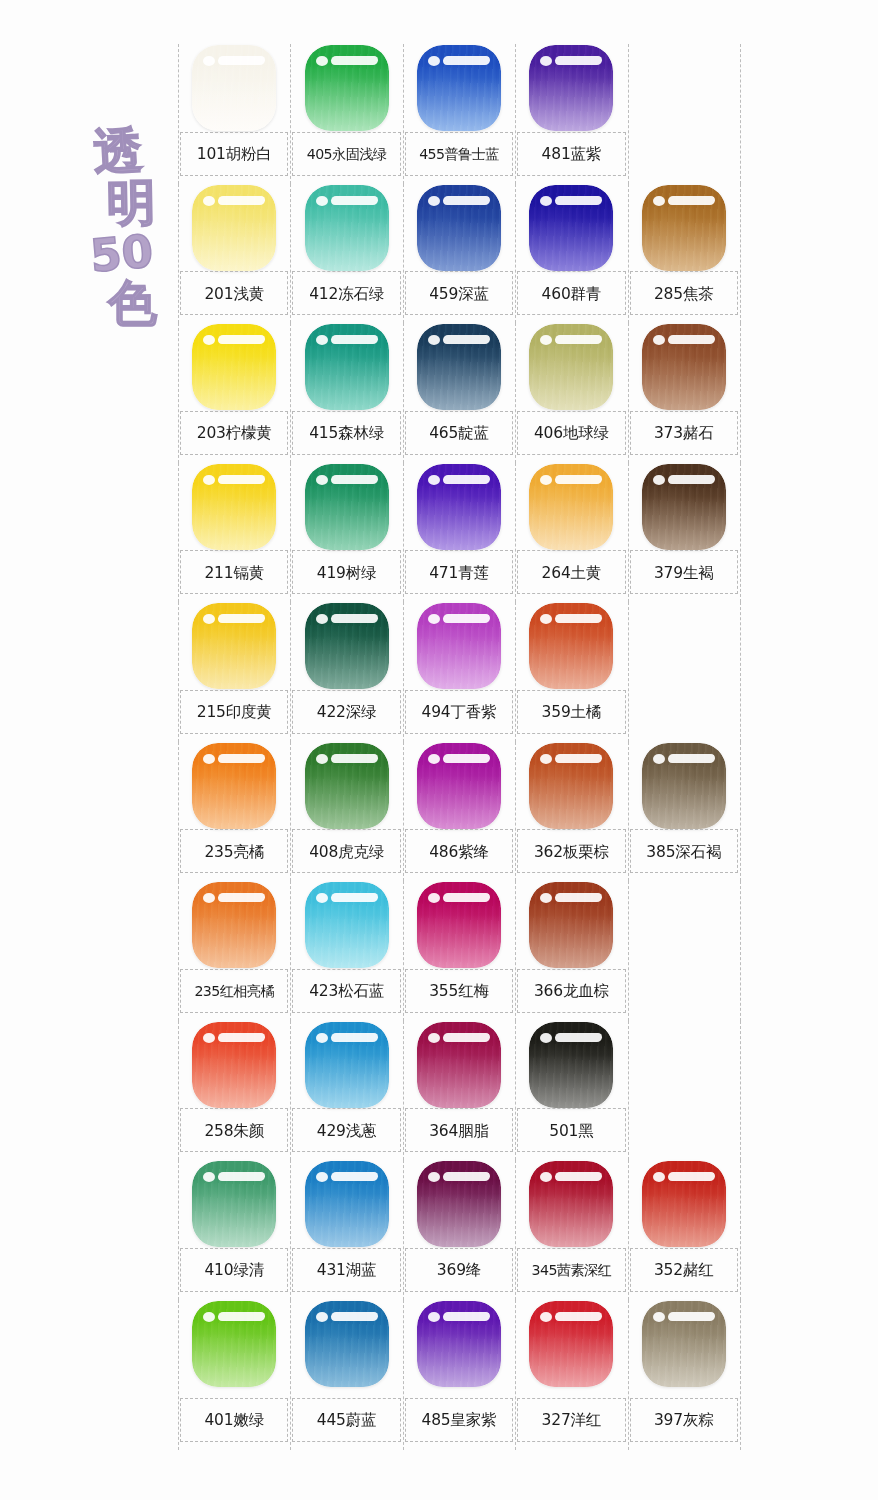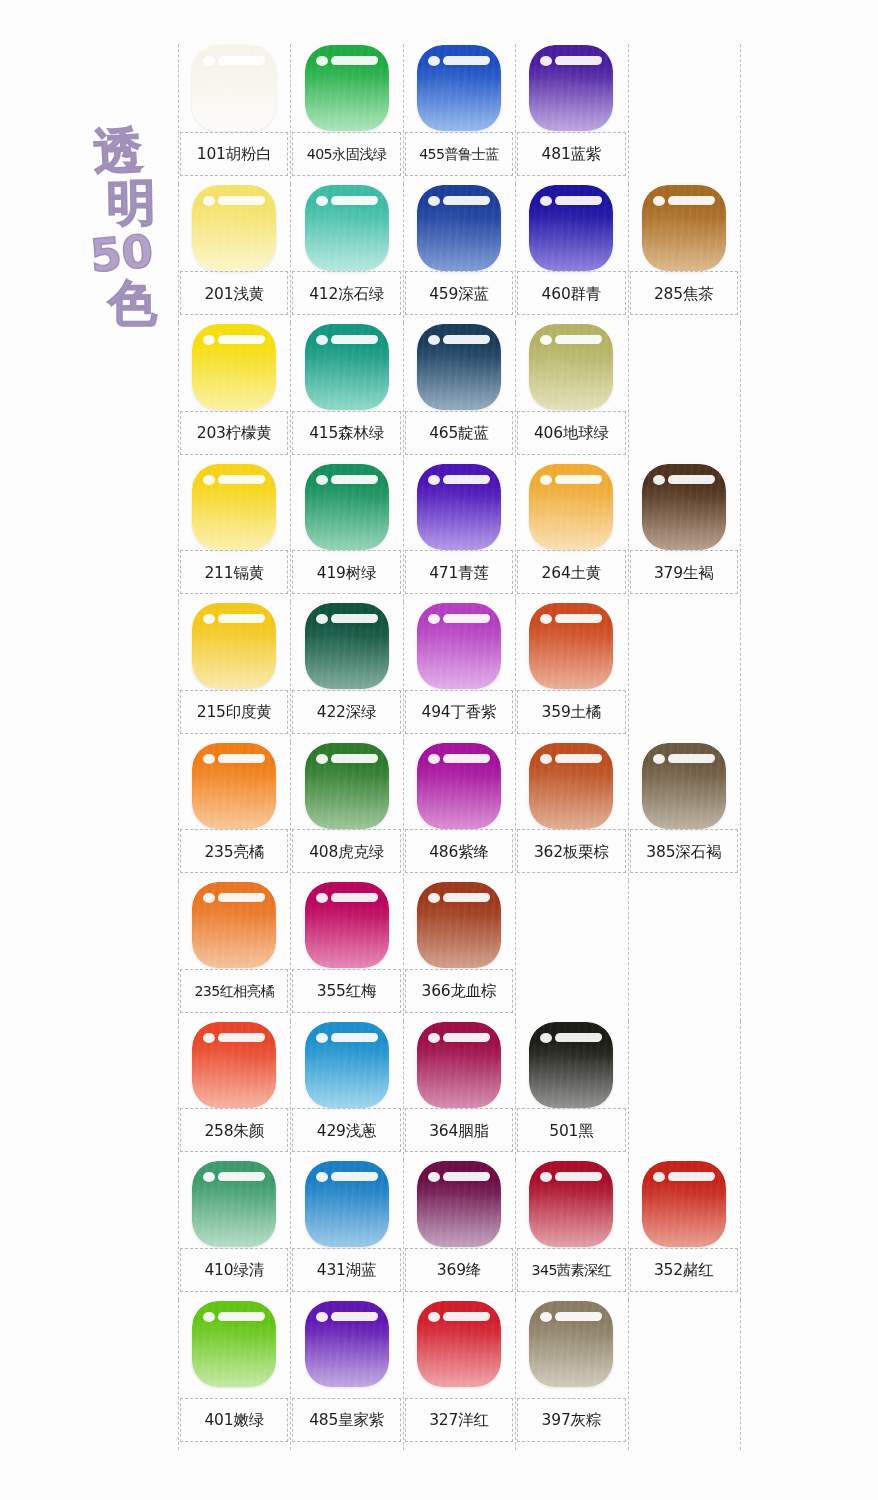--- a/index.html
+++ b/index.html
@@ -378,20 +378,34 @@
                 <div class="tex"></div>
                 <div class="fade"></div>
                 <div class="gloss"></div>
                 <div class="dot"></div>
               </div>
             </div>
             <div class="label-box">
               <span class="label-text">406地球绿</span>
             </div>
           </div>
+          <div class="cell">
+            <div class="chip-wrap">
+              <div class="chip">
+                <div class="body" style="background: linear-gradient(rgb(139, 74, 42) 0%, rgb(139, 74, 42) 22%, rgb(169, 112, 73) 100%);"></div>
+                <div class="tex"></div>
+                <div class="fade"></div>
+                <div class="gloss"></div>
+                <div class="dot"></div>
+              </div>
+            </div>
+            <div class="label-box">
+              <span class="label-text">373赭石</span>
+            </div>
+          </div>
         </div>
         <div class="vline" style="left: 0px;"></div>
         <div class="vline" style="left: 112.4px;"></div>
         <div class="vline" style="left: 224.8px;"></div>
         <div class="vline" style="left: 337.2px;"></div>
         <div class="vline" style="left: 449.6px;"></div>
         <div class="vline" style="left: 562px;"></div>
       </div>
       <div class="grid-row">
         <div class="cells">
@@ -631,20 +645,34 @@
                 <div class="dot"></div>
               </div>
             </div>
             <div class="label-box">
               <span class="label-text long">235红相亮橘</span>
             </div>
           </div>
           <div class="cell">
             <div class="chip-wrap">
               <div class="chip">
+                <div class="body" style="background: linear-gradient(rgb(63, 191, 220) 0%, rgb(63, 191, 220) 22%, rgb(138, 220, 234) 100%);"></div>
+                <div class="tex"></div>
+                <div class="fade"></div>
+                <div class="gloss"></div>
+                <div class="dot"></div>
+              </div>
+            </div>
+            <div class="label-box">
+              <span class="label-text">423松石蓝</span>
+            </div>
+          </div>
+          <div class="cell">
+            <div class="chip-wrap">
+              <div class="chip">
                 <div class="body" style="background: linear-gradient(rgb(184, 8, 92) 0%, rgb(184, 8, 92) 22%, rgb(216, 74, 138) 100%);"></div>
                 <div class="tex"></div>
                 <div class="fade"></div>
                 <div class="gloss"></div>
                 <div class="dot"></div>
               </div>
             </div>
             <div class="label-box">
               <span class="label-text">355红梅</span>
             </div>
@@ -829,20 +857,34 @@
                 <div class="dot"></div>
               </div>
             </div>
             <div class="label-box">
               <span class="label-text">401嫩绿</span>
             </div>
           </div>
           <div class="cell">
             <div class="chip-wrap">
               <div class="chip">
+                <div class="body" style="background: linear-gradient(rgb(26, 111, 171) 0%, rgb(26, 111, 171) 22%, rgb(79, 156, 203) 100%);"></div>
+                <div class="tex"></div>
+                <div class="fade"></div>
+                <div class="gloss"></div>
+                <div class="dot"></div>
+              </div>
+            </div>
+            <div class="label-box">
+              <span class="label-text">445蔚蓝</span>
+            </div>
+          </div>
+          <div class="cell">
+            <div class="chip-wrap">
+              <div class="chip">
                 <div class="body" style="background: linear-gradient(rgb(95, 24, 176) 0%, rgb(95, 24, 176) 22%, rgb(160, 121, 210) 100%);"></div>
                 <div class="tex"></div>
                 <div class="fade"></div>
                 <div class="gloss"></div>
                 <div class="dot"></div>
               </div>
             </div>
             <div class="label-box">
               <span class="label-text">485皇家紫</span>
             </div>

